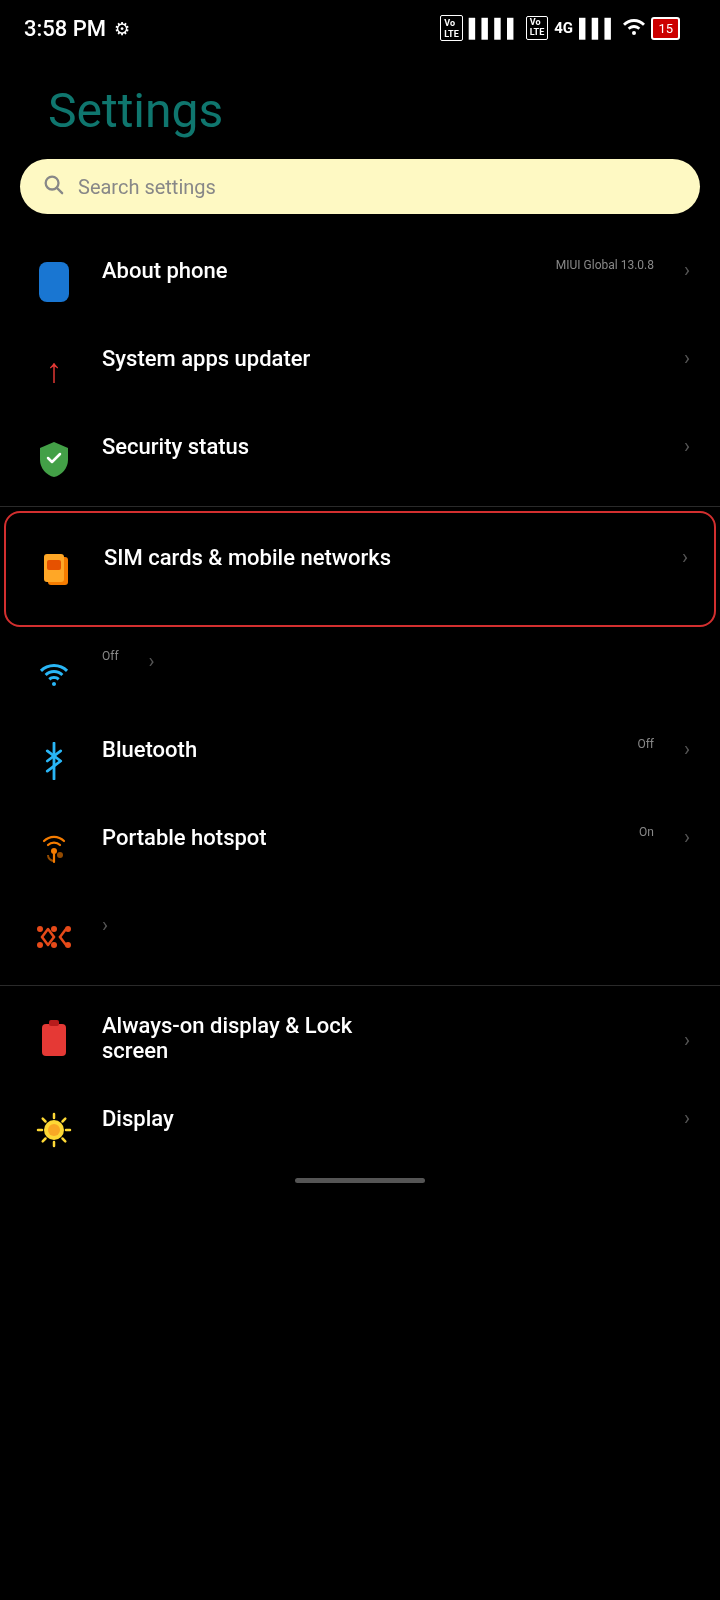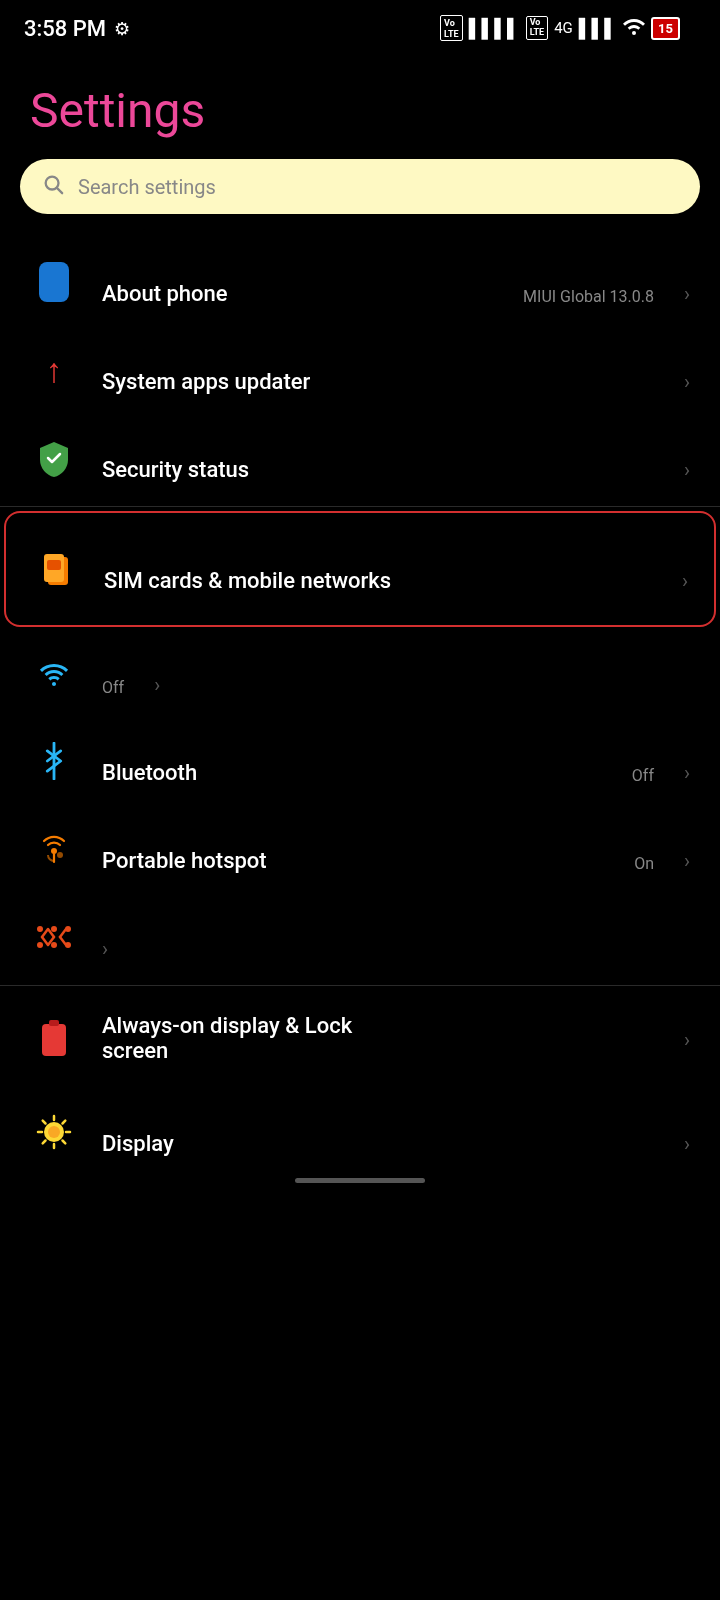--- a/index.html
+++ b/index.html
@@ -39,21 +39,22 @@
     }
 
     
     .page-title-section {
       padding: 30px 30px 20px 30px;
     }
 
     .page-title {
       font-size: 48px;
       font-weight: 400;
-      color: #ec4899;
+      color: #0f766e;
+      margin-left: 18px;
     }
 
     
     .search-section {
       padding: 0 20px 24px 20px;
     }
 
     .search-bar {
       background: #fef9c3;
       border-radius: 40px;
@@ -73,21 +74,21 @@
       color: #888;
     }
 
     
     .settings-list {
       padding: 0;
     }
 
     .settings-item {
       display: flex;
-      align-items: flex-end;
+      align-items: flex-start;
       padding: 20px 30px;
       gap: 24px;
       cursor: pointer;
       position: relative;
       min-height: 80px;
     }
 
     .settings-item-icon {
       width: 48px;
       height: 48px;
@@ -100,21 +101,21 @@
     }
 
     .settings-item-label {
       flex: 1;
       font-size: 22px;
       font-weight: 500;
       color: #fff;
     }
 
     .settings-item-value {
-      font-size: 16px;
+      font-size: 12px;
       color: #888;
       margin-right: 6px;
     }
 
     .chevron {
       font-size: 20px;
       color: #555;
     }
 
     .divider {
@@ -175,32 +176,32 @@
 
     <span style="font-size:11px; font-weight:700; border:1px solid #fff; padding:1px 3px; border-radius:2px; line-height:1;">
       <span style="font-size:9px;">Vo</span><br><span style="font-size:9px;">LTE</span>
     </span>
     <span style="font-size:18px;">▌▌▌▌</span>
 
     <span style="font-size:11px; font-weight:700; border:1px solid #fff; padding:1px 3px; border-radius:2px; line-height:1; display:inline-block;">
       <span style="font-size:9px; display:block; line-height:1.1;">Vo</span>
         <span style="font-size:9px; display:block; line-height:1.1;">LTE</span>
     </span>
-    <span style="font-size:15px; font-weight:400;">4G</span>
+    <span style="font-size:15px; font-weight:700;">4G</span>
     <span style="font-size:18px;">▌▌▌</span>
 
     <span style="font-size:20px;">
       <svg width="22" height="16" viewBox="0 0 22 16" fill="white">
         <path d="M11 3C7.5 3 4.3 4.4 2 6.7L0 4.7C2.9 1.8 6.8 0 11 0s8.1 1.8 11 4.7l-2 2C17.7 4.4 14.5 3 11 3z"></path>
         <path d="M11 9c-1.7 0-3.2.7-4.3 1.8L4.7 8.8C6.4 7.1 8.6 6 11 6s4.6 1.1 6.3 2.8l-2 2C14.2 9.7 12.7 9 11 9z"></path>
         <circle cx="11" cy="14" r="2"></circle>
       </svg>
     </span>
 
-    <span style="display:inline-flex; align-items:flex-end; border:2px solid #fff; border-radius:3px; padding:2px 5px; font-size:13px; font-weight:700; background:#c00; color:#fff; position:relative;">
+    <span style="display:inline-flex; align-items:flex-end; border:2px solid #fff; border-radius:3px; padding:2px 5px; font-size:13px; font-weight:400; background:#c00; color:#fff; position:relative;">
       <span>15</span>
     </span>
   </div>
 </div>
 
 <div class="page-title-section">
   <h1 class="page-title">Settings</h1>
 </div>
 
 <div class="search-section">

